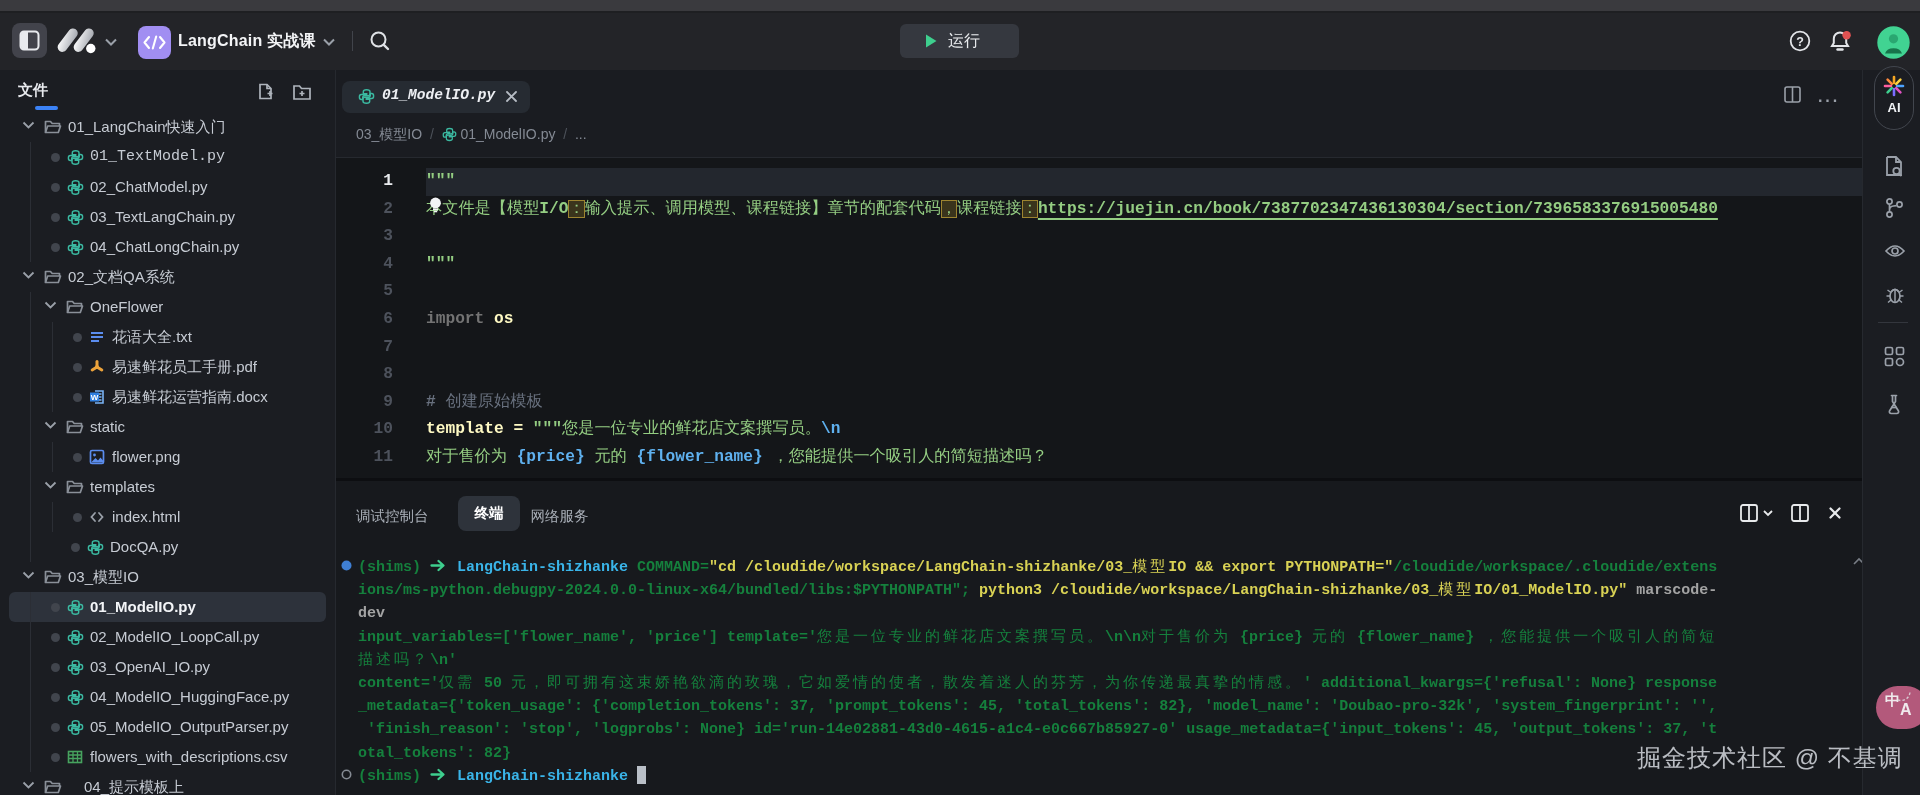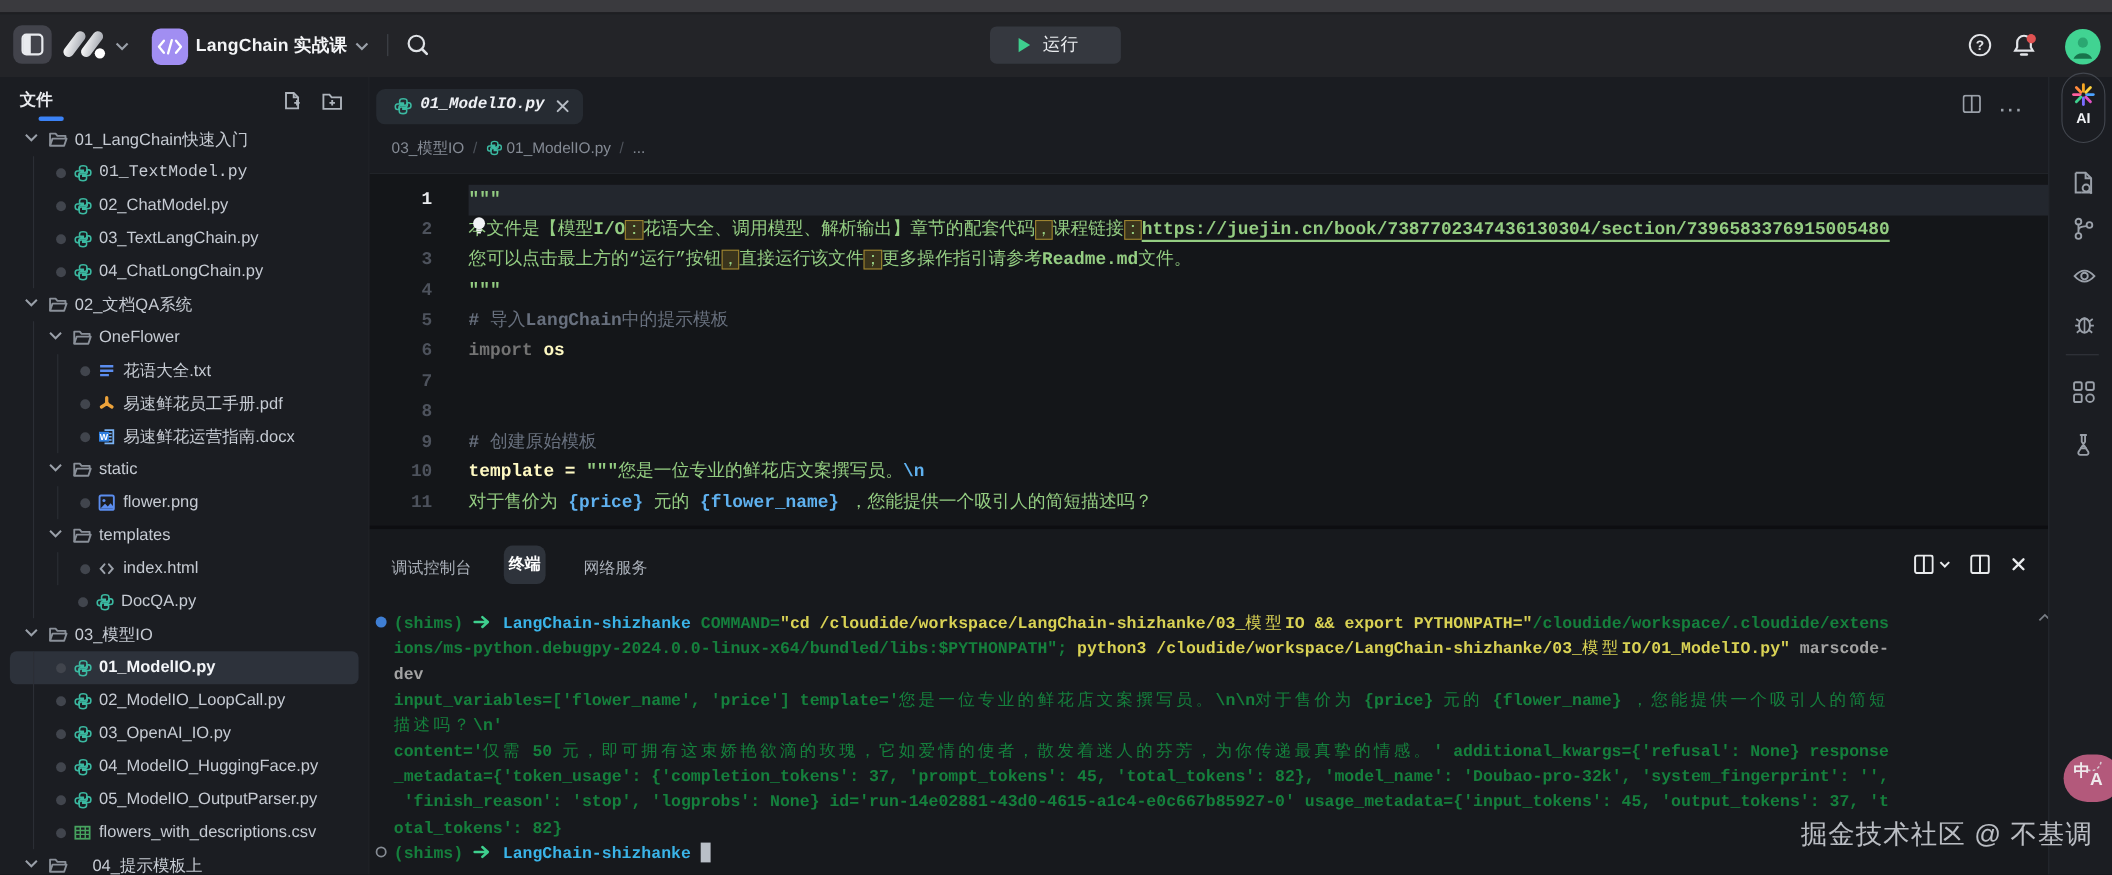--- a/index.html
+++ b/index.html
@@ -34,21 +34,21 @@
 .cl{position:absolute;left:0;width:1526px;height:27.6px;font-family:"Liberation Mono",monospace;font-size:16.2px;line-height:27.6px;white-space:pre;font-weight:bold}
 .cl .ln{position:absolute;left:0;width:57px;text-align:right;color:#4d525c}
 .cl .ct{position:absolute;left:90px}
 .g{color:#94cd82}.pur{color:#737373}.cb{color:#5fb1ef}.cw{color:#fef9c3}.cmt{color:#68707e}
 .ub{outline:1px solid #9d8430;outline-offset:-1px;background:#3a341c;font-weight:500}
 .lnk{color:#94cd82;text-decoration:underline;text-underline-offset:5px;text-decoration-thickness:1.5px}
 
 #pborder{left:336px;top:478px;width:1526px;height:3px;background:#0d0e11}
 #panel{left:336px;top:481px;width:1526px;height:314px;background:#17191d}
 #ptabs{left:356px;top:507px;color:#a9afb8;font-size:14.5px}
-#pterm{left:458px;top:496px;width:38px;height:35px;background:#2e333b;border-radius:8px;color:#fff;font-size:14.5px;font-weight:bold;text-align:center;line-height:35px}
+#pterm{left:458px;top:496px;width:62px;height:35px;background:#2e333b;border-radius:8px;color:#fff;font-size:14.5px;font-weight:bold;text-align:center;line-height:35px}
 .trm{position:absolute;left:336px;width:1526px;height:23.2px;font-family:"Liberation Mono",monospace;font-size:15px;line-height:23.2px;white-space:pre;color:#c6cbd3;font-weight:bold}
 .trm .tx{position:absolute;left:22px}
 .ty{color:#d9d254}.tc{color:#3ab4e8}.tg{color:#a3a3a3}.tw{color:#15803d}
 .cj{letter-spacing:3px;font-weight:500}
 .cjk{font-style:normal;font-weight:500}
 
 #actbar{left:1862px;top:70px;width:58px;height:725px;background:#1b1d22;border-left:1px solid #26292f}
 .aicon{position:absolute;left:1884px;color:#9aa0a9}
 #watermark{left:1637px;top:742px;width:292px;color:rgba(222,226,232,.82);font-size:24px;letter-spacing:1px;white-space:nowrap}
 </style></head><body>
@@ -435,24 +435,24 @@
   </div>
 <div class="abs" style="left:1818px;top:92px;color:#9aa0a9;font-size:16px;letter-spacing:2px;font-weight:bold">···</div>
 <div class="abs" id="crumbs">03_模型IO&nbsp; <span style="color:#4d525a">/</span>&nbsp; <span style="display:inline-block;vertical-align:-2.5px"><svg width="15" height="15" viewBox="0 0 16 16" fill="none" stroke="#3bb9a1" stroke-width="1.35">
         <path d="M8 1.6 C5.9 1.6 5 2.4 5 3.5 v1.9 h3.2 v.7 H3.1 C2 6.1 1.3 7.1 1.3 8.5 c0 1.4 .7 2.4 1.8 2.4 h1.3 V9.3 c0 -1.1 .9 -2 2 -2 h3.1 c1 0 1.8 -.8 1.8 -1.8 V3.5 C11.3 2.4 10.1 1.6 8 1.6 z"></path>
         <path d="M8 14.4 c2.1 0 3 -.8 3 -1.9 v-1.9 H7.8 v-.7 h5.1 c1.1 0 1.8 -1 1.8 -2.4 0 -1.4 -.7 -2.4 -1.8 -2.4 h-1.3 v1.6 c0 1.1 -.9 2 -2 2 H6.5 c-1 0 -1.8 .8 -1.8 1.8 v2 c0 1.1 1.2 1.9 3.3 1.9 z"></path>
       </svg></span> 01_ModelIO.py&nbsp; <span style="color:#4d525a">/</span>&nbsp; ...</div>
 <div class="abs" id="codearea"></div>
 <div class="abs" id="curline"></div>
 <div id="code">
 <div class="cl" style="left:336px;top:168.0px"><span class="ln" style="color:#e8eaed;font-weight:bold">1</span><span class="ct"><span class="g">"""</span></span></div>
-<div class="cl" style="left:336px;top:195.6px"><span class="ln" style="">2</span><span class="ct"><span class="g"><i class="cjk">本文件是【模型</i>I/O<span class="ub">：</span><i class="cjk">花语大全、调用模型、解析输出】章节的配套代码</i><span class="ub">，</span><i class="cjk">课程链接</i><span class="ub">：</span><span class="lnk">https://juejin.cn/book/7387702347436130304/section/7396583376915005480</span></span></span></div>
-<div class="cl" style="left:336px;top:223.2px"><span class="ln" style="">3</span><span class="ct"><span class="g"><i class="cjk">您可以点击最上方的“运行”按钮</i><span class="ub">，</span><i class="cjk">直接运行该文件</i><span class="ub">；</span><i class="cjk">更多操作指引请参考</i>Readme.md<i class="cjk">文件。</i></span></span></div>
+<div class="cl" style="left:336px;top:195.6px"><span class="ln" style="">2</span><span class="ct"><span class="g"><i class="cjk">本文件是【模型</i>I/O<span class="ub">：</span><i class="cjk">输入提示、调用模型、课程链接】章节的配套代码</i><span class="ub">，</span><i class="cjk">课程链接</i><span class="ub">：</span><span class="lnk">https://juejin.cn/book/7387702347436130304/section/7396583376915005480</span></span></span></div>
+<div class="cl" style="left:336px;top:223.2px"><span class="ln" style="">3</span></div>
 <div class="cl" style="left:336px;top:250.8px"><span class="ln" style="">4</span><span class="ct"><span class="g">"""</span></span></div>
-<div class="cl" style="left:336px;top:278.4px"><span class="ln" style="">5</span><span class="ct"><span class="cmt"># <i class="cjk">导入</i>LangChain<i class="cjk">中的提示模板</i></span></span></div>
+<div class="cl" style="left:336px;top:278.4px"><span class="ln" style="">5</span></div>
 <div class="cl" style="left:336px;top:306.0px"><span class="ln" style="">6</span><span class="ct"><span class="pur">import</span><span class="cw"> os</span></span></div>
 <div class="cl" style="left:336px;top:333.6px"><span class="ln" style="">7</span></div>
 <div class="cl" style="left:336px;top:361.20000000000005px"><span class="ln" style="">8</span><span class="ct"></span></div>
 <div class="cl" style="left:336px;top:388.8px"><span class="ln" style="">9</span><span class="ct"><span class="cmt"># <i class="cjk">创建原始模板</i></span></span></div>
 <div class="cl" style="left:336px;top:416.4px"><span class="ln" style="">10</span><span class="ct"><span class="cw">template = </span><span class="g">"""<i class="cjk">您是一位专业的鲜花店文案撰写员。</i></span><span class="cb">\n</span></span></div>
 <div class="cl" style="left:336px;top:444.0px"><span class="ln" style="">11</span><span class="ct"><span class="g"><i class="cjk">对于售价为</i> </span><span class="cb">{price}</span><span class="g"> <i class="cjk">元的</i> </span><span class="cb">{flower_name}</span><span class="g"> <i class="cjk">，您能提供一个吸引人的简短描述吗？</i></span></span></div>
 <div class="abs" style="left:429px;top:197px">
       <svg width="14" height="17">
         <circle cx="6.5" cy="6" r="5.4" fill="#f2f3f6"></circle>
         <path d="M4 11.5 h5 v1.8 h-5 z" fill="#f2f3f6"></path>

